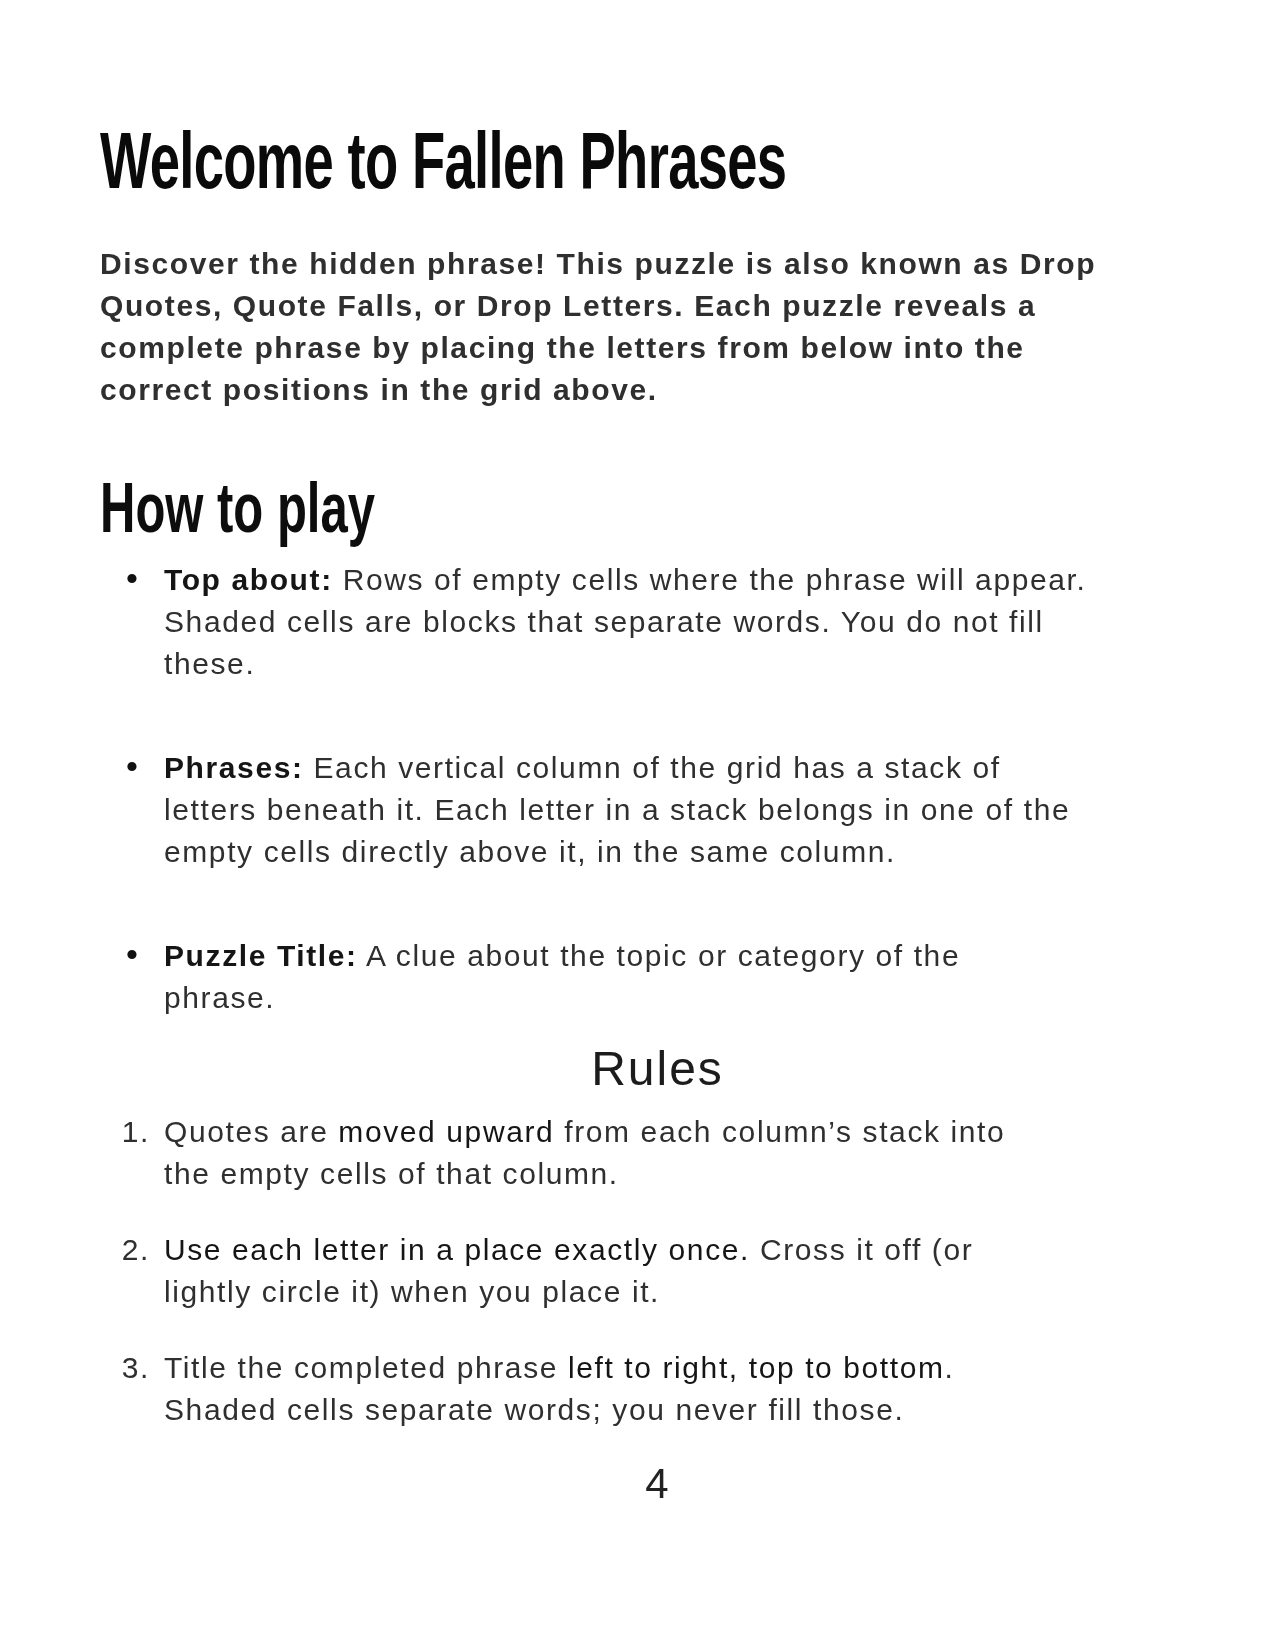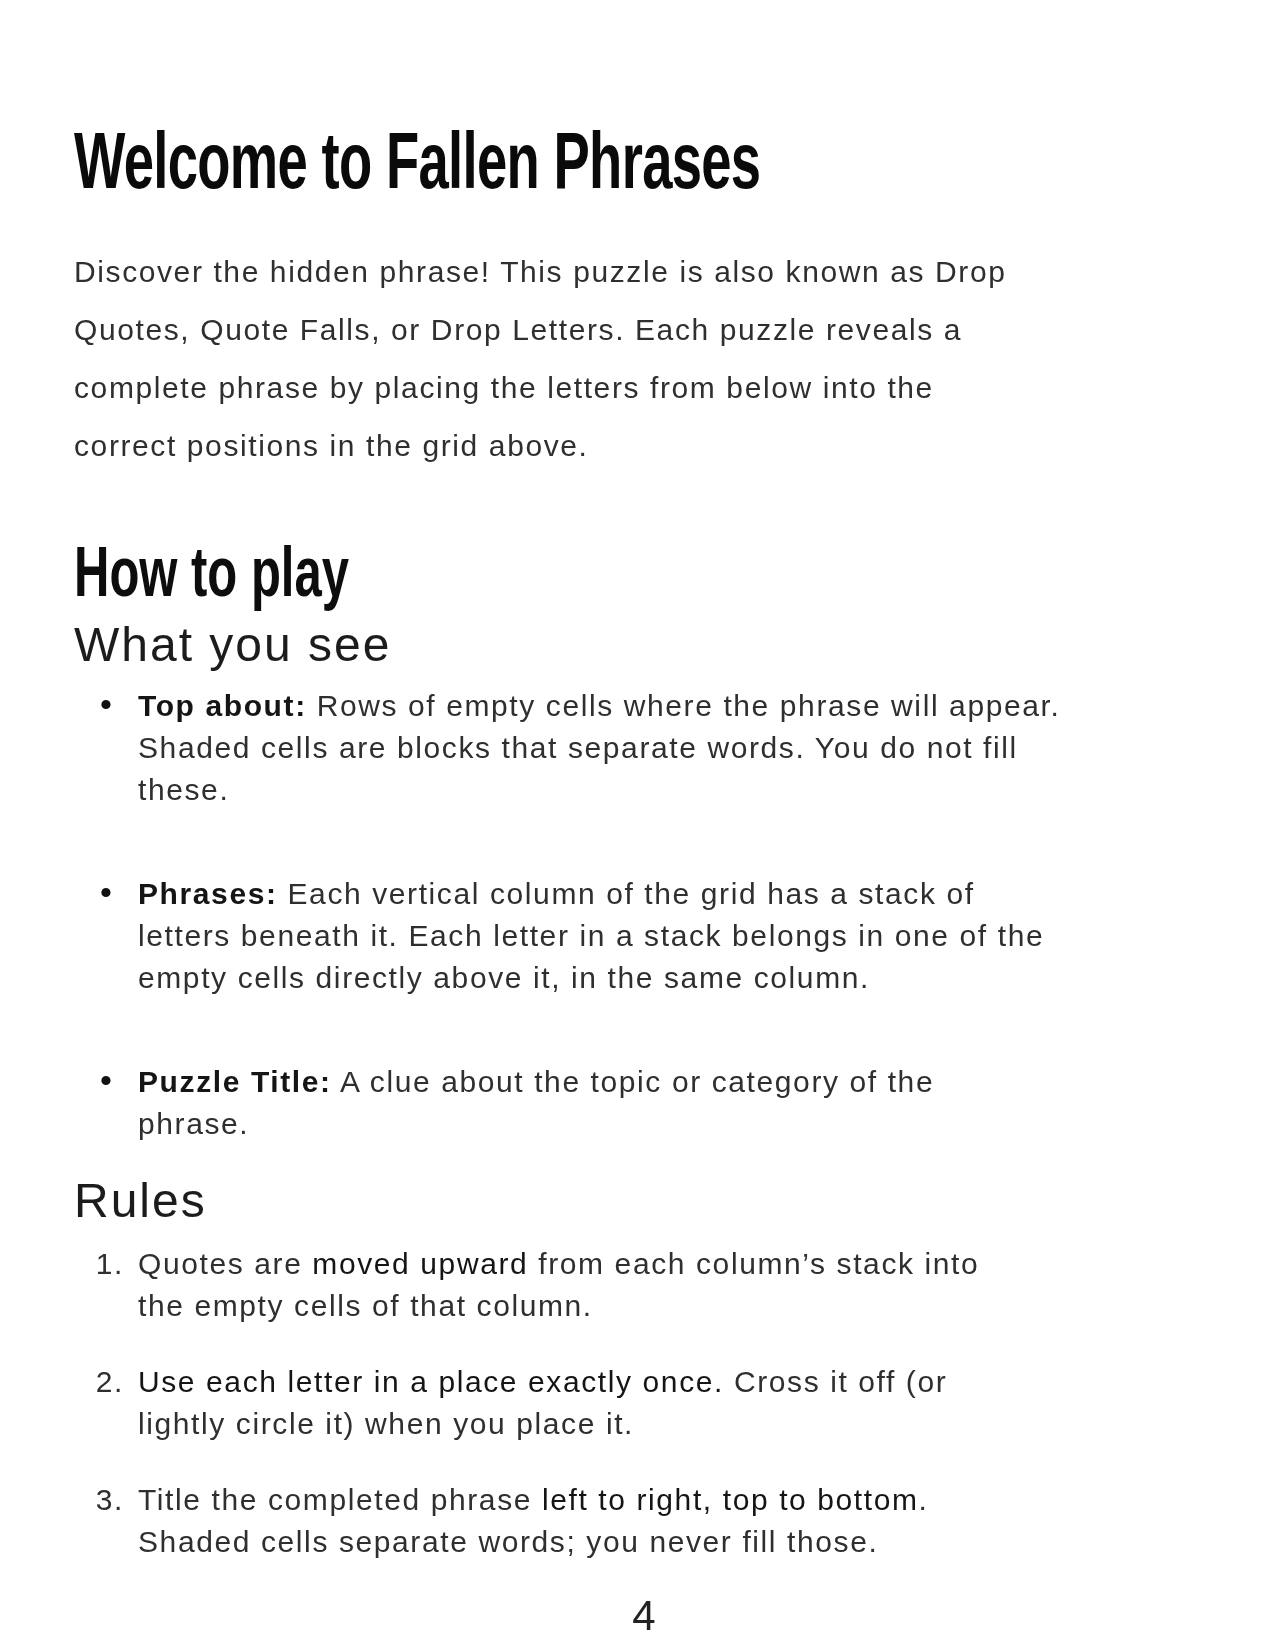--- a/index.html
+++ b/index.html
@@ -5,42 +5,43 @@
   html, body { margin: 0; padding: 0; background: #ffffff; }
   .page {
     position: relative;
     width: 1275px;
     height: 1650px;
     background: #ffffff;
     font-family: "Liberation Sans", sans-serif;
     color: #2f2f2f;
     overflow: hidden;
     box-sizing: border-box;
-    padding: 0 60px 0 74px;
+    padding: 0 60px 0 100px;
   }
   .t { white-space: pre-line; }
 
   h1.doc-title {
     margin: 121px 0 0 0;
     font-size: 80px;
     line-height: 80px;
     font-weight: 700;
     color: #0a0a0a;
     letter-spacing: -1px;
     transform: scaleX(0.68);
     transform-origin: left center;
     white-space: nowrap;
   }
   .intro {
     margin: 42px 0 0 0;
     font-size: 30px;
-    line-height: 58px;
+    line-height: 42px;
     letter-spacing: 1.6px;
     color: #2f2f2f;
     max-width: 1080px;
+    font-weight: bold;
   }
   h2.section-title {
     margin: 60px 0 0 0;
     font-size: 70px;
     line-height: 74px;
     font-weight: 700;
     color: #0d0d0d;
     letter-spacing: 0px;
     transform: scaleX(0.70);
     transform-origin: left center;
@@ -48,21 +49,21 @@
   }
   h3.sub-title {
     margin: 10px 0 0 0;
     font-size: 48px;
     line-height: 52px;
     font-weight: 400;
     color: #1c1c1c;
     letter-spacing: 2px;
     white-space: nowrap;
   }
-  h3.sub-title.rules { margin-top: 30px; }
+  h3.sub-title.rules { margin-top: 24px; text-align: center; }
 
   ul.bullet-list {
     list-style: none;
     margin: 14px 0 0 0;
     padding: 0;
   }
   ul.bullet-list li {
     position: relative;
     padding-left: 64px;
     font-size: 30px;
@@ -118,21 +119,20 @@
 
   <h1 class="doc-title">Welcome to Fallen Phrases</h1>
 
   <p class="intro t">Discover the hidden phrase! This puzzle is also known as Drop
 Quotes, Quote Falls, or Drop Letters. Each puzzle reveals a
 complete phrase by placing the letters from below into the
 correct positions in the grid above.</p>
 
   <h2 class="section-title">How to play</h2>
 
-  <h3 class="sub-title">What you see</h3>
 
   <ul class="bullet-list">
     <li><span class="bullet">•</span><span class="lead t">Top about:</span><span class="t"> Rows of empty cells where the phrase will appear.
 Shaded cells are blocks that separate words. You do not fill
 these.</span></li>
     <li><span class="bullet">•</span><span class="lead t">Phrases:</span><span class="t"> Each vertical column of the grid has a stack of
 letters beneath it. Each letter in a stack belongs in one of the
 empty cells directly above it, in the same column.</span></li>
     <li><span class="bullet">•</span><span class="lead t">Puzzle Title:</span><span class="t"> A clue about the topic or category of the
 phrase.</span></li>

